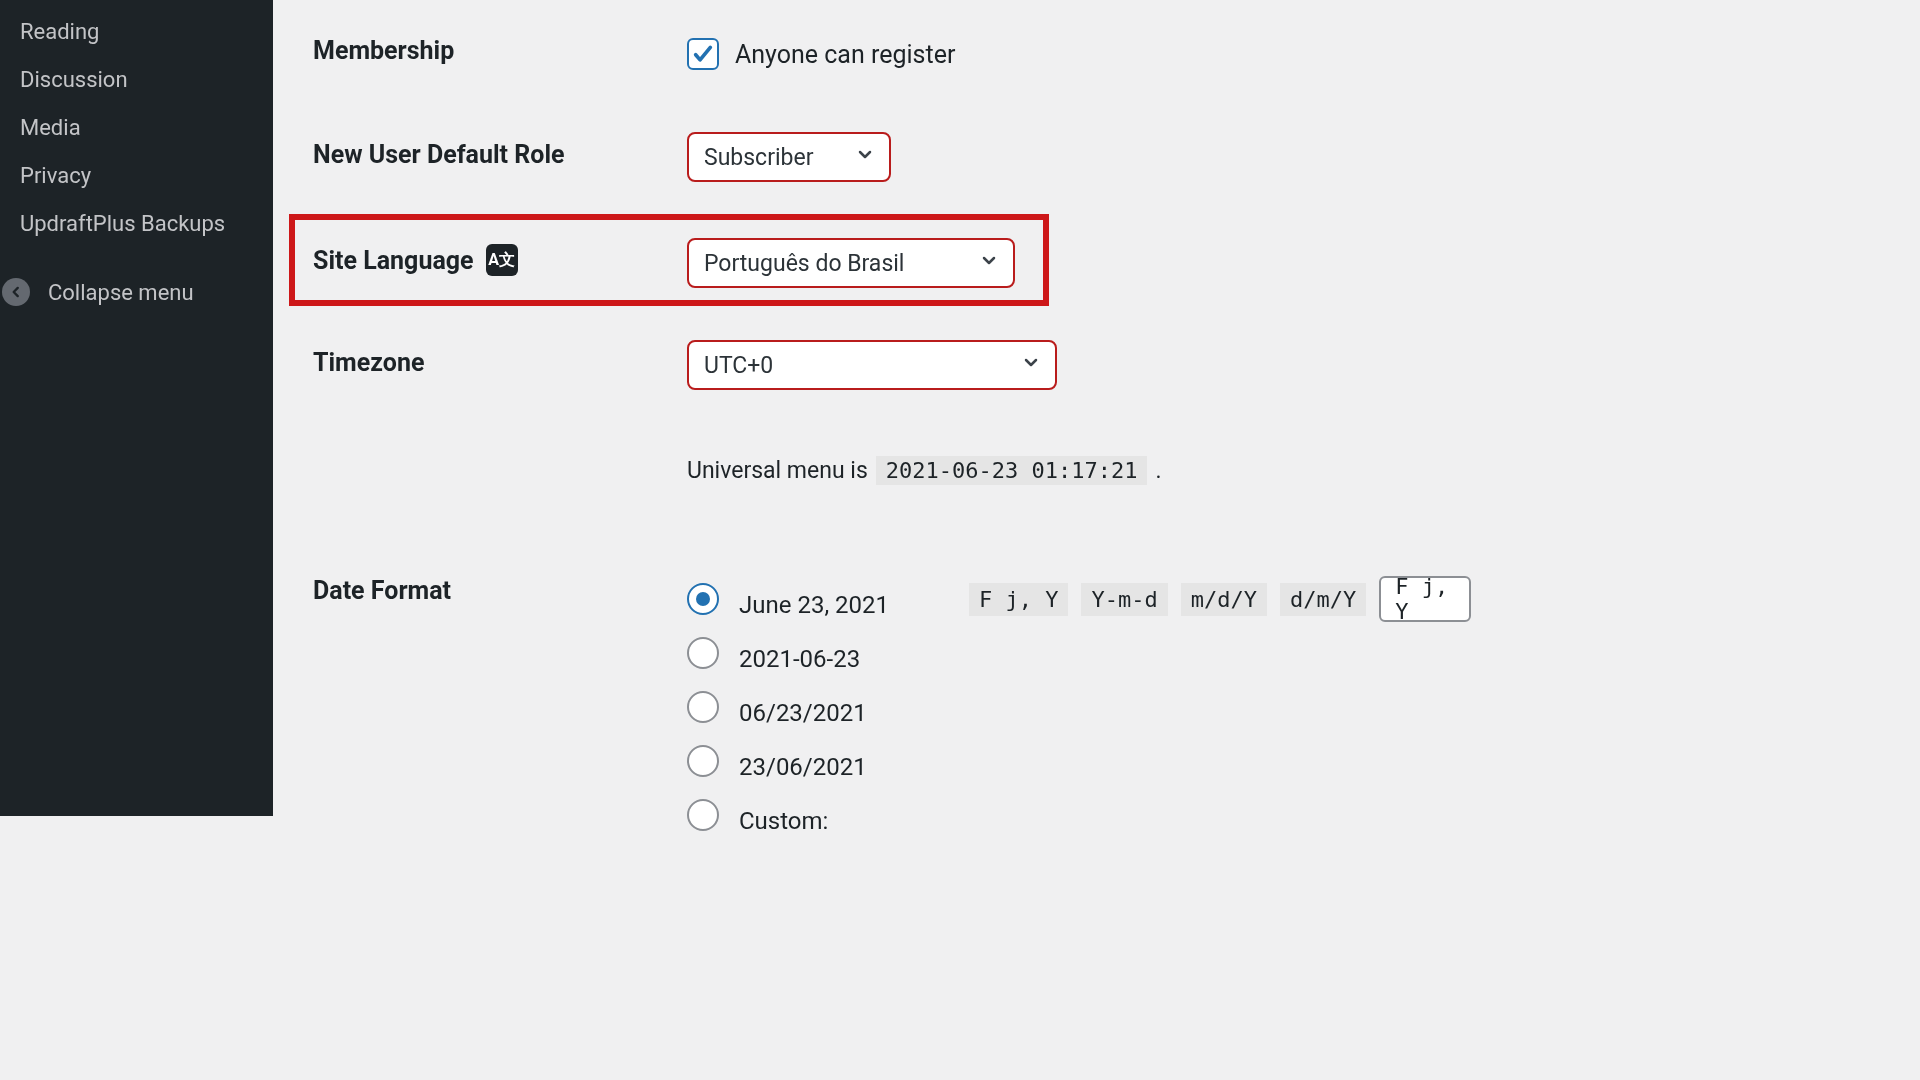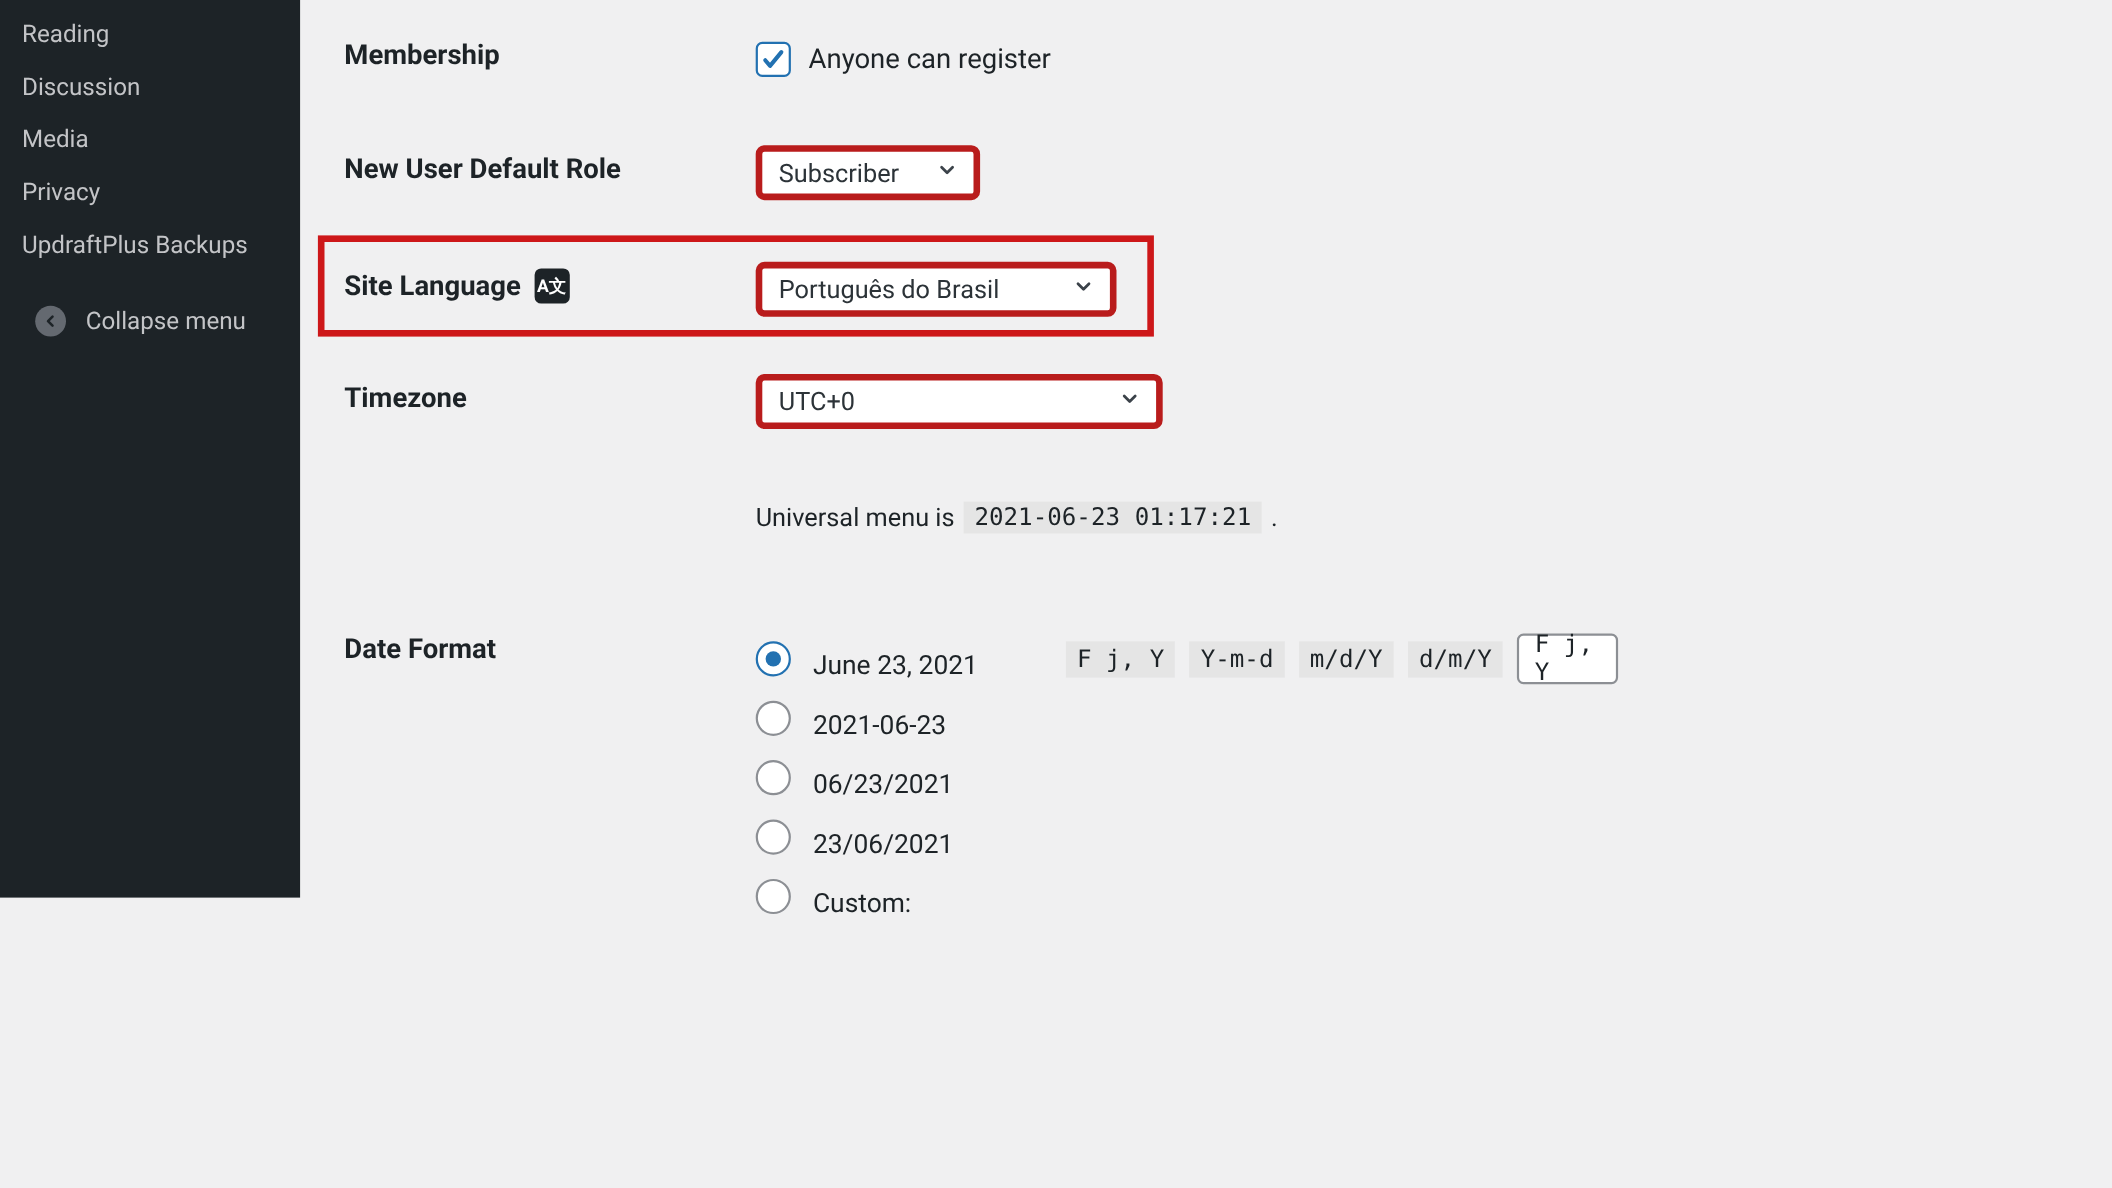--- a/index.html
+++ b/index.html
@@ -28,21 +28,21 @@
   }
   .sidebar-item {
     font-size: 22px;
     line-height: 48px;
     padding: 0 0 0 20px;
     color: #c3c4c7;
     cursor: pointer;
   }
   .collapse {
     margin-top: 20px;
-    padding-left: 32px;
+    padding-left: 2px;
     display: flex;
     align-items: center;
     gap: 18px;
     height: 48px;
     font-size: 22px;
     color: #c3c4c7;
     cursor: pointer;
   }
   .collapse .circle-icon {
     width: 28px;
@@ -96,21 +96,21 @@
     justify-content: center;
     background: #fff;
   }
   .checkbox svg path { stroke: #2271b1; stroke-width: 5; fill: none; stroke-linecap: round; stroke-linejoin: round; }
   .cb-label { font-size: 25px; color: #1d2327; }
 
   
   .wp-select {
     height: 50px;
     box-sizing: border-box;
-    border: 6px solid #b91c1c;
+    border: 2px solid #b91c1c;
     border-radius: 8px;
     background: #fff;
     font-size: 23px;
     color: #2c3338;
     padding: 0 50px 0 15px;
     display: inline-flex;
     align-items: center;
     position: relative;
     cursor: pointer;
   }

